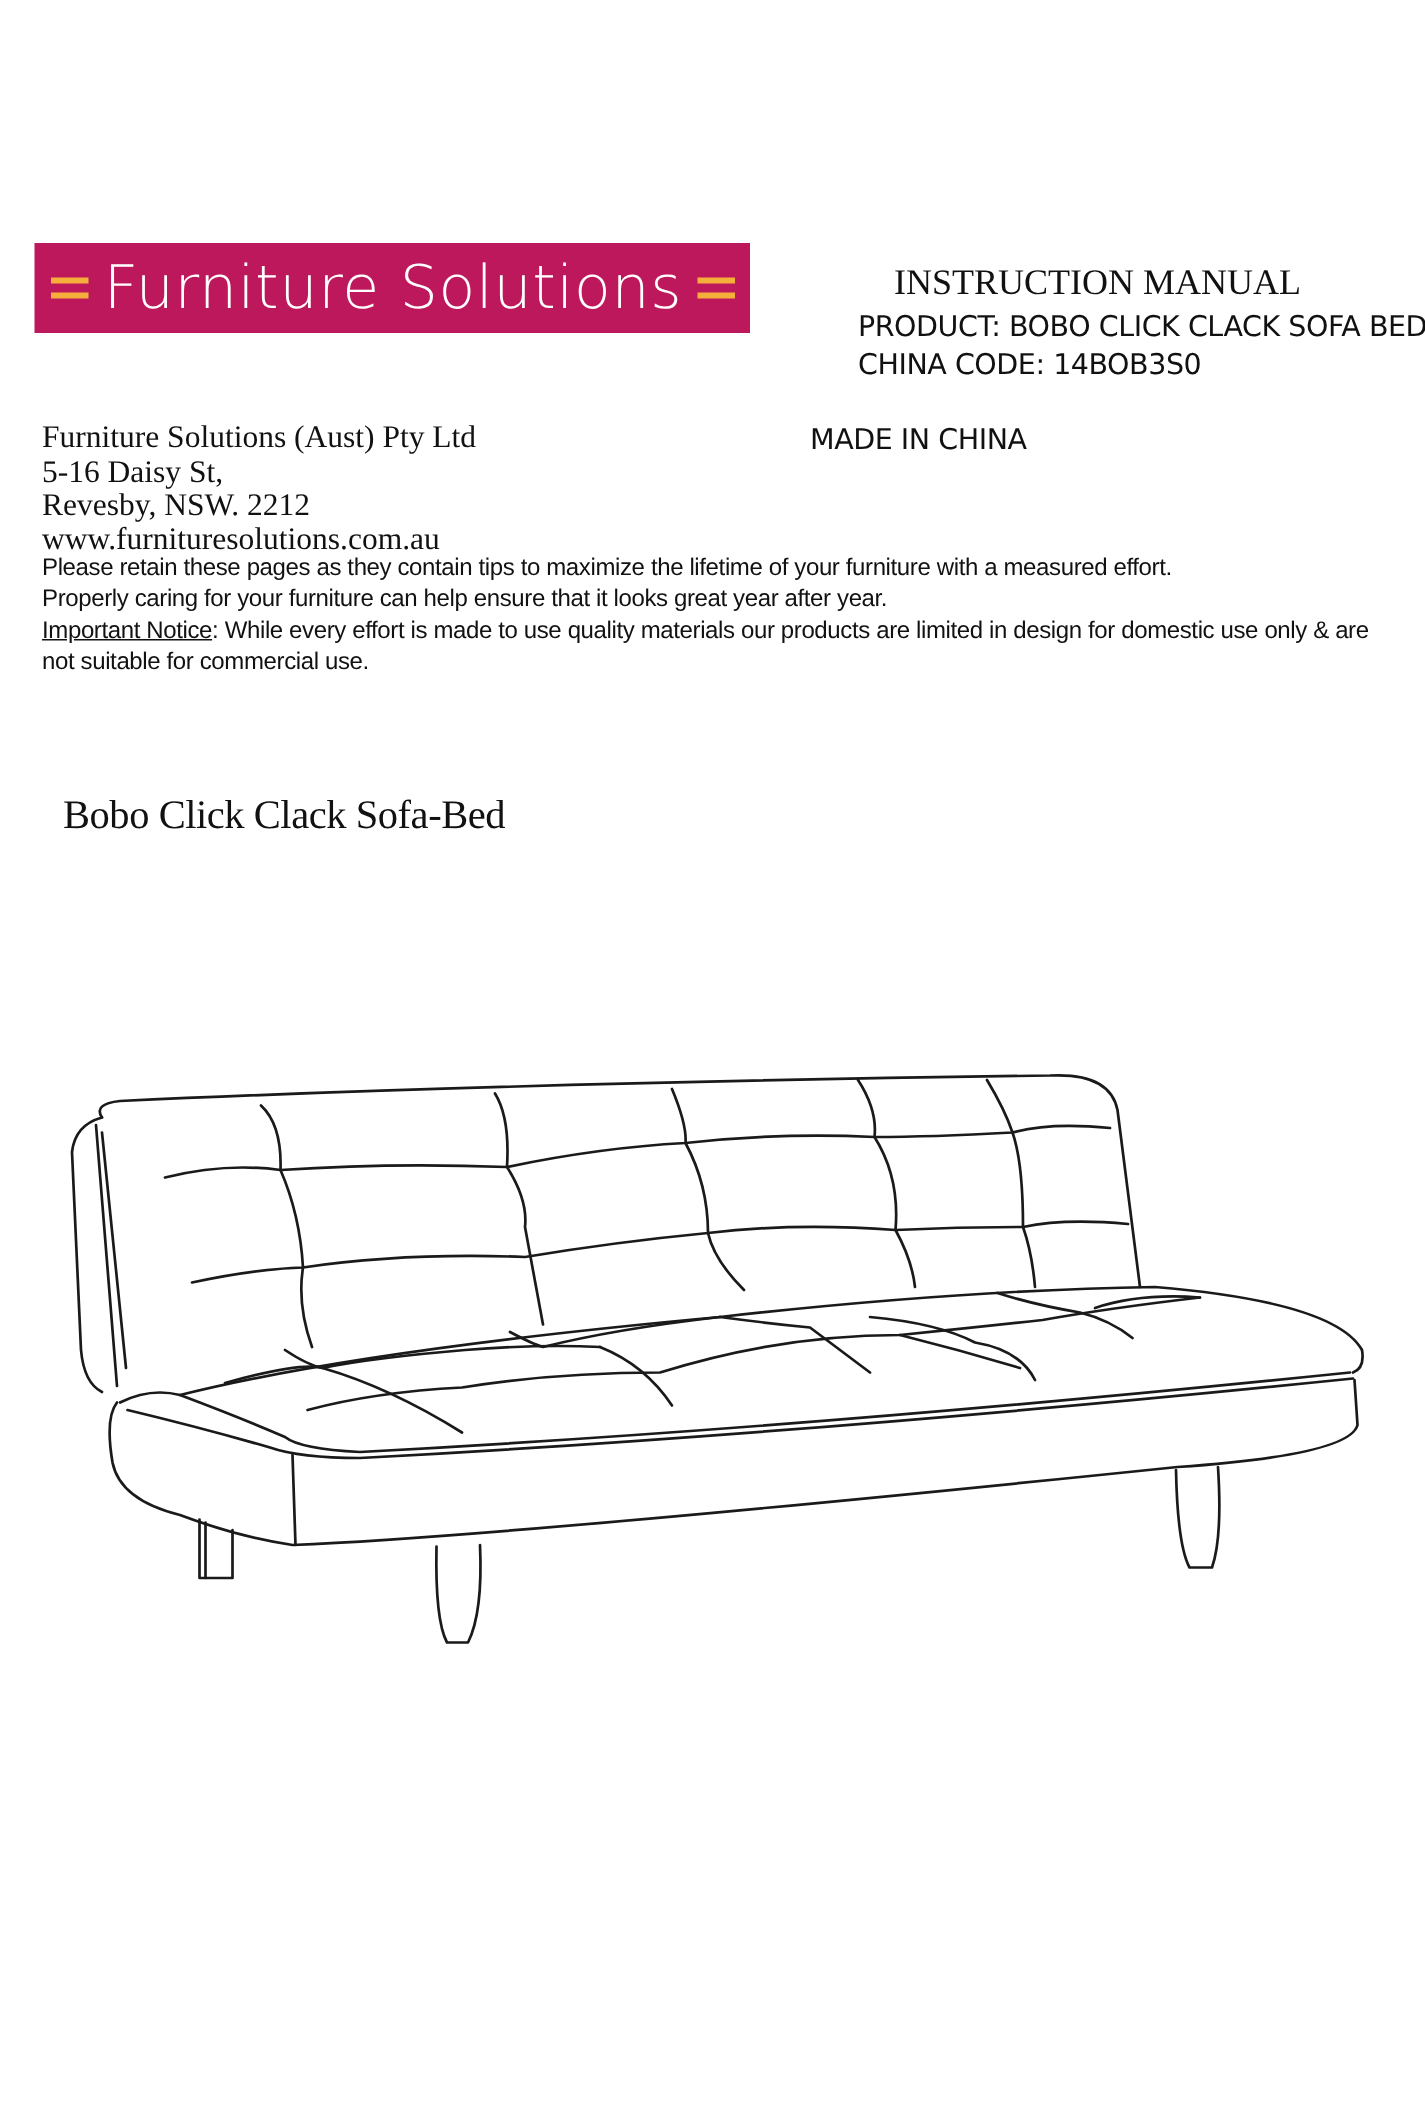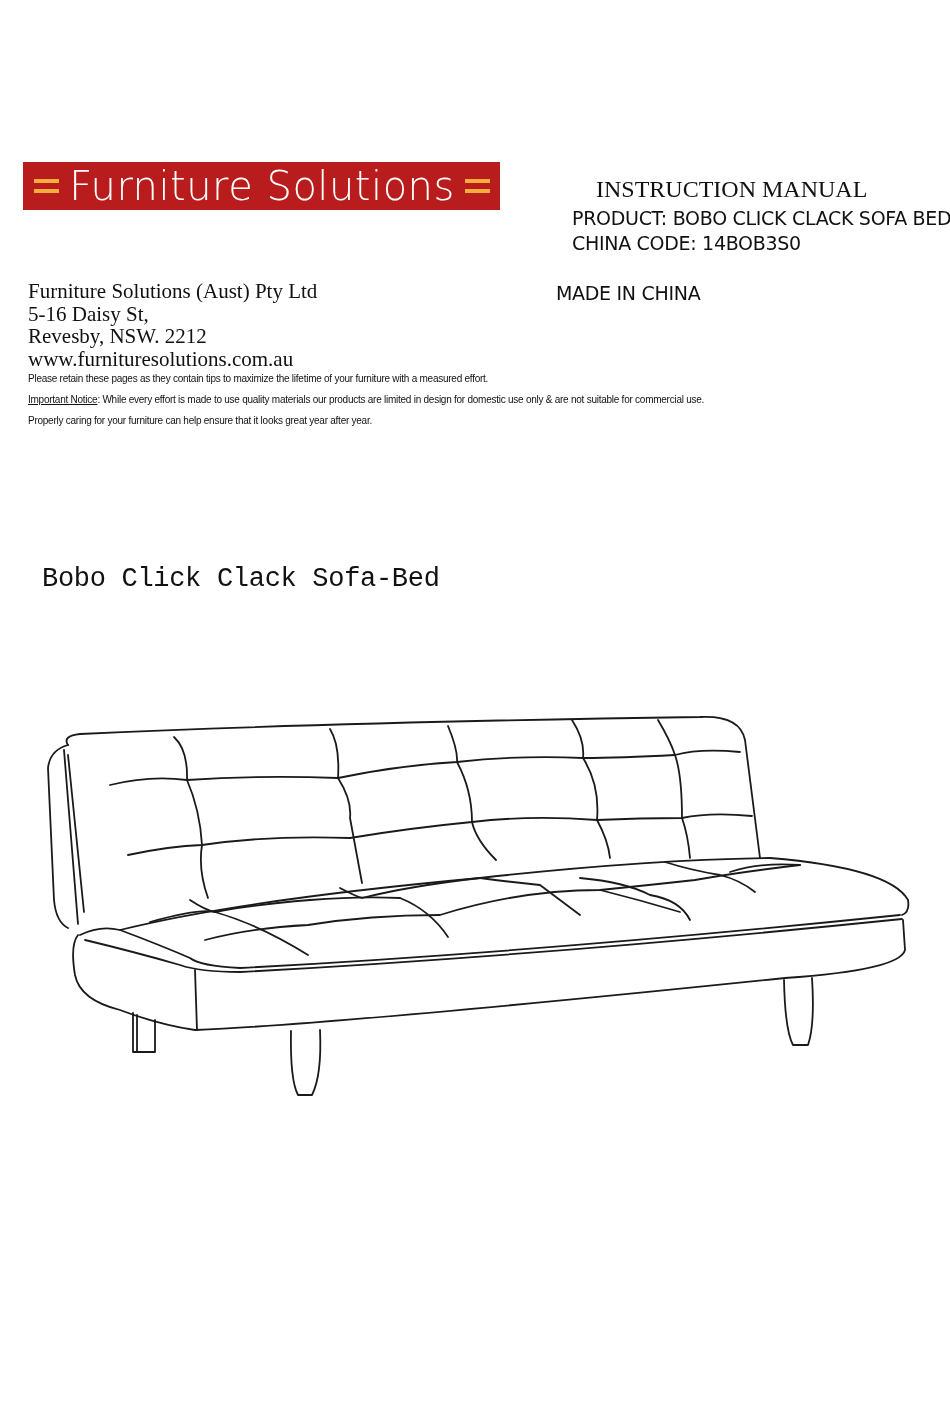--- a/index.html
+++ b/index.html
@@ -1,35 +1,35 @@
 <!DOCTYPE html>
 <html><head>
 <meta charset="utf-8">
 <style>
   html, body { margin: 0; padding: 0; background: #ffffff; }
   body { width: 950px; height: 1408px; position: relative; overflow: hidden; color: #111; }
   .abs { position: absolute; }
   .logo {
-    left: 23px; top: 162px; width: 477px; height: 48px; background: #b91c1c;
+    left: 23px; top: 162px; width: 477px; height: 60px; background: #be185d;
     display: flex; align-items: center; justify-content: space-between; box-sizing: border-box; padding: 0 10px 0 11px;
   }
   .logo-eq { width: 25px; height: 14px; display: flex; flex-direction: column; justify-content: space-between; }
   .logo-eq span { display: block; height: 4px; background: #f5ad3c; }
   .logo-text { color: #fff; font-family: "DejaVu Sans", sans-serif; font-size: 40px; font-weight: 300; letter-spacing: 0.5px; line-height: 1; }
   .address { left: 28px; top: 240px; font-family: "Liberation Serif", serif; font-size: 21px; line-height: 22.5px; margin-top: 40px; }
   .address div { white-space: nowrap; }
   .manual-title { left: 596px; top: 176px; font-family: "Liberation Serif", serif; font-size: 24px; white-space: nowrap; }
   .product-line, .item-line, .made-line { font-family: "DejaVu Sans", sans-serif; font-size: 19px; white-space: nowrap; letter-spacing: -0.3px; }
   .product-line { left: 572px; top: 207px; }
   .item-line { left: 572px; top: 232px; }
-  .made-line { left: 556px; top: 282px; }
-  .notice { left: 28px; top: 368px; width: 910px; font-family: "Liberation Sans", sans-serif; font-size: 10px; line-height: 21px; letter-spacing: -0.25px; }
+  .made-line { left: 540px; top: 282px; }
+  .notice { left: 28px; top: 368px; width: 910px; font-family: "Liberation Sans", sans-serif; font-size: 16px; line-height: 21px; letter-spacing: -0.25px; }
   .notice p { margin: 0; }
   .u { text-decoration: underline; }
-  .heading { left: 42px; top: 564px; font-family: Liberation Mono, monospace; font-size: 27px; white-space: nowrap; letter-spacing: -0.3px; }
+  .heading { left: 42px; top: 528px; font-family: Liberation Serif, serif; font-size: 27px; white-space: nowrap; letter-spacing: -0.3px; }
   .sofa { left: 40px; top: 700px; width: 880px; height: 400px; }
   .sofa svg path, .sofa svg line, .sofa svg polyline { fill: none; stroke: #1a1a1a; stroke-width: 1.8; stroke-linecap: round; stroke-linejoin: round; }
 </style>
 </head>
 <body>
 
 <div class="abs logo">
   <div class="logo-eq">
       <span></span>
       <span></span>
@@ -48,22 +48,22 @@
   <div>www.furnituresolutions.com.au</div>
 </div>
 
 <div class="abs manual-title">INSTRUCTION MANUAL</div>
 <div class="abs product-line">PRODUCT: BOBO CLICK CLACK SOFA BED</div>
 <div class="abs item-line">CHINA CODE: 14BOB3S0</div>
 <div class="abs made-line">MADE IN CHINA</div>
 
 <div class="abs notice">
   <p>Please retain these pages as they contain tips to maximize the lifetime of your furniture with a measured effort.</p>
+  <p>Properly caring for your furniture can help ensure that it looks great year after year.</p>
   <p><span class="u">Important Notice</span><span>: While every effort is made to use quality materials our products are limited in design for domestic use only &amp; are not suitable for commercial use.</span></p>
-  <p>Properly caring for your furniture can help ensure that it looks great year after year.</p>
 </div>
 
 <div class="abs heading">Bobo Click Clack Sofa-Bed</div>
 
 <div class="abs sofa">
   <svg width="880" height="400" viewBox="0 0 880 400">
 
     <path d="M28,45 Q22,36 40,34 Q300,22 660,17 Q700,15 705,40 L720,158"></path>
 
     <path d="M28,45 Q10,50 8,68 L14,200 Q16,222 28,228"></path>

